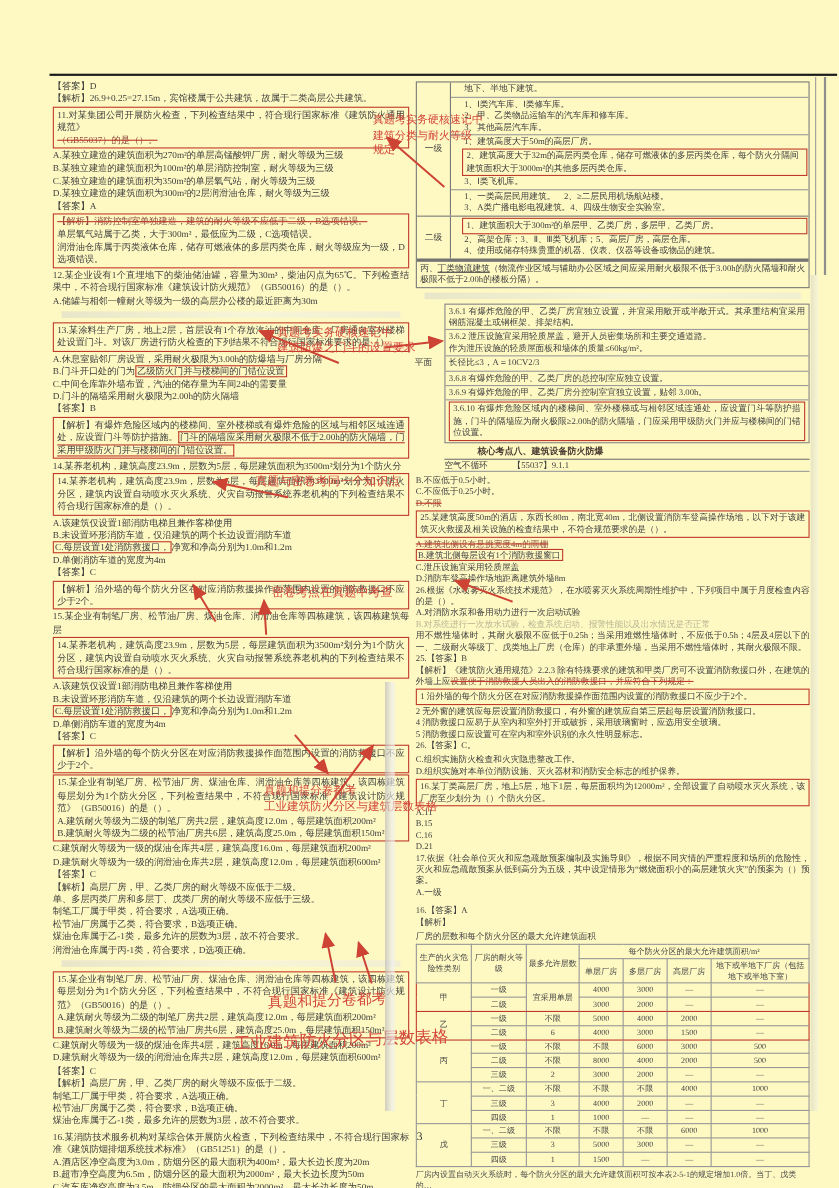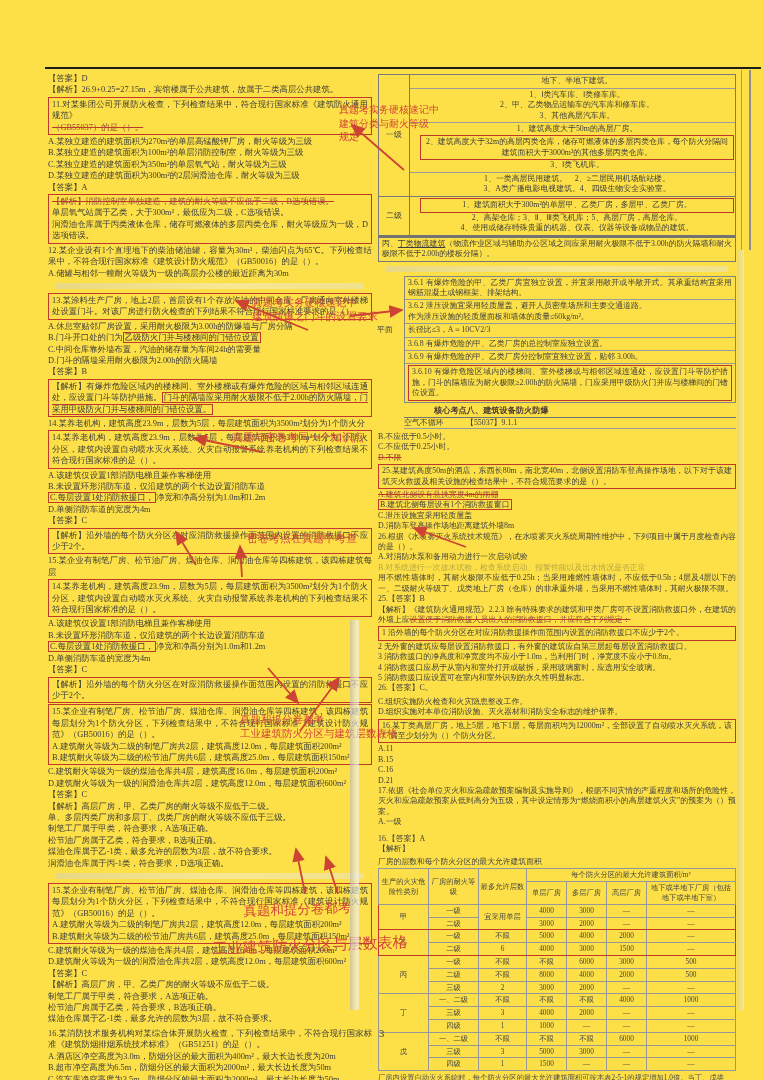--- a/index.html
+++ b/index.html
@@ -1,34 +1,34 @@
 <!DOCTYPE html>
 <html><head>
 <meta charset="utf-8">
 <style>
   html,body{margin:0;padding:0;background:#ffffff;}
-  .page{position:relative;width:763px;height:1080px;background:#fde047;overflow:hidden;
+  .page{position:relative;width:763px;height:1080px;background:#fef9c3;overflow:hidden;
         font-family:"Liberation Serif", serif;}
   .topline{position:absolute;left:45px;top:67px;width:716px;height:2px;background:#1c1c1c;}
   .col-left{position:absolute;left:48px;top:73px;width:324px;}
   .col-right{position:absolute;left:378px;top:74px;width:358px;}
   .t{font-size:8.4px;line-height:11.4px;color:#3c3c3c;text-align:justify;}
   .rt8{font-size:7.9px;line-height:10.4px;color:#3f3f3f;text-align:justify;}
   .rb1{border:1.5px solid #c03a2b;padding:1px 3px;margin:1px 0;}
   .ibox{border:1.3px solid #c03a2b;padding:0 1px;}
   .strike{color:#8d4a3f;text-decoration:line-through;text-decoration-color:#c03a2b;}
   .faint{opacity:.38;filter:blur(.3px);}
   .smudge{height:6px;background:linear-gradient(90deg,#cfcfcf,#f1f1f1 55%,#e2e2e2);opacity:.45;margin:4px 8px;}
   .gap3{height:3px;} .gap6{height:6px;}
   
   .gt{border:1px solid #7a7a7a;font-size:7.9px;line-height:10.6px;color:#3c3c3c;}
   .gt-grp{display:flex;}
   .gt-grp + .gt-grp{border-top:1px solid #7a7a7a;}
   .gt-lab{width:30px;border-right:1px solid #7a7a7a;display:flex;align-items:center;justify-content:center;}
-  .gt-body{flex:1;min-width:0;text-align:center;}
+  .gt-body{flex:1;min-width:0;}
   .gt-row{padding:1px 3px 1px 12px;}
   .gt-row + .gt-row{border-top:1px solid #9a9a9a;}
   .gt-wide{border-top:3px solid #737373;padding:1px 3px;}
   .und{text-decoration:underline;}
   
   .s36wrap{position:relative;margin-left:26px;}
   .s36box{border:1px solid #858585;}
   .s-row{padding:1px 3px;}
   .s-row + .s-row{border-top:1px solid #9a9a9a;}
   .s36lab{position:absolute;left:-27px;font-size:7.9px;color:#3f3f3f;}
@@ -246,21 +246,20 @@
     <div class="rt8">A.对消防水泵和备用动力进行一次启动试验</div>
     <div class="rt8 faint">B.对系统进行一次放水试验，检查系统启动、报警性能以及出水情况是否正常</div>
 
     <div class="rt8">用不燃性墙体时，其耐火极限不应低于0.25h；当采用难燃性墙体时，不应低于0.5h；4层及4层以下的一、二级耐火等级丁、戊类地上厂房（仓库）的非承重外墙，当采用不燃性墙体时，其耐火极限不限。</div>
     <div class="rt8">25.【答案】B</div>
     <div class="rt8"><span>【解析】《建筑防火通用规范》2.2.3 除有特殊要求的建筑和甲类厂房可不设置消防救援口外，在建筑的外墙上应</span><span class="strike">设置便于消防救援人员出入的消防救援口，并应符合下列规定：</span></div>
     <div class="rb1">
       <div class="rt8">1 沿外墙的每个防火分区在对应消防救援操作面范围内设置的消防救援口不应少于2个。</div>
     </div>
     <div class="rt8">2 无外窗的建筑应每层设置消防救援口，有外窗的建筑应自第三层起每层设置消防救援口。</div>
-    <div class="rt8">3 消防救援口的净高度和净宽度均不应小于1.0m，当利用门时，净宽度不应小于0.8m。</div>
     <div class="rt8">4 消防救援口应易于从室内和室外打开或破拆，采用玻璃窗时，应选用安全玻璃。</div>
     <div class="rt8">5 消防救援口应设置可在室内和室外识别的永久性明显标志。</div>
     <div class="rt8">26.【答案】C。</div>
     <div class="gap3"></div>
     <div class="rt8">C.组织实施防火检查和火灾隐患整改工作。</div>
     <div class="rt8">D.组织实施对本单位消防设施、灭火器材和消防安全标志的维护保养。</div>
 
     <div class="rb1">
       <div class="rt8">16.某丁类高层厂房，地上5层，地下1层，每层面积均为12000m²，全部设置了自动喷水灭火系统，该厂房至少划分为（）个防火分区。</div>
     </div>

